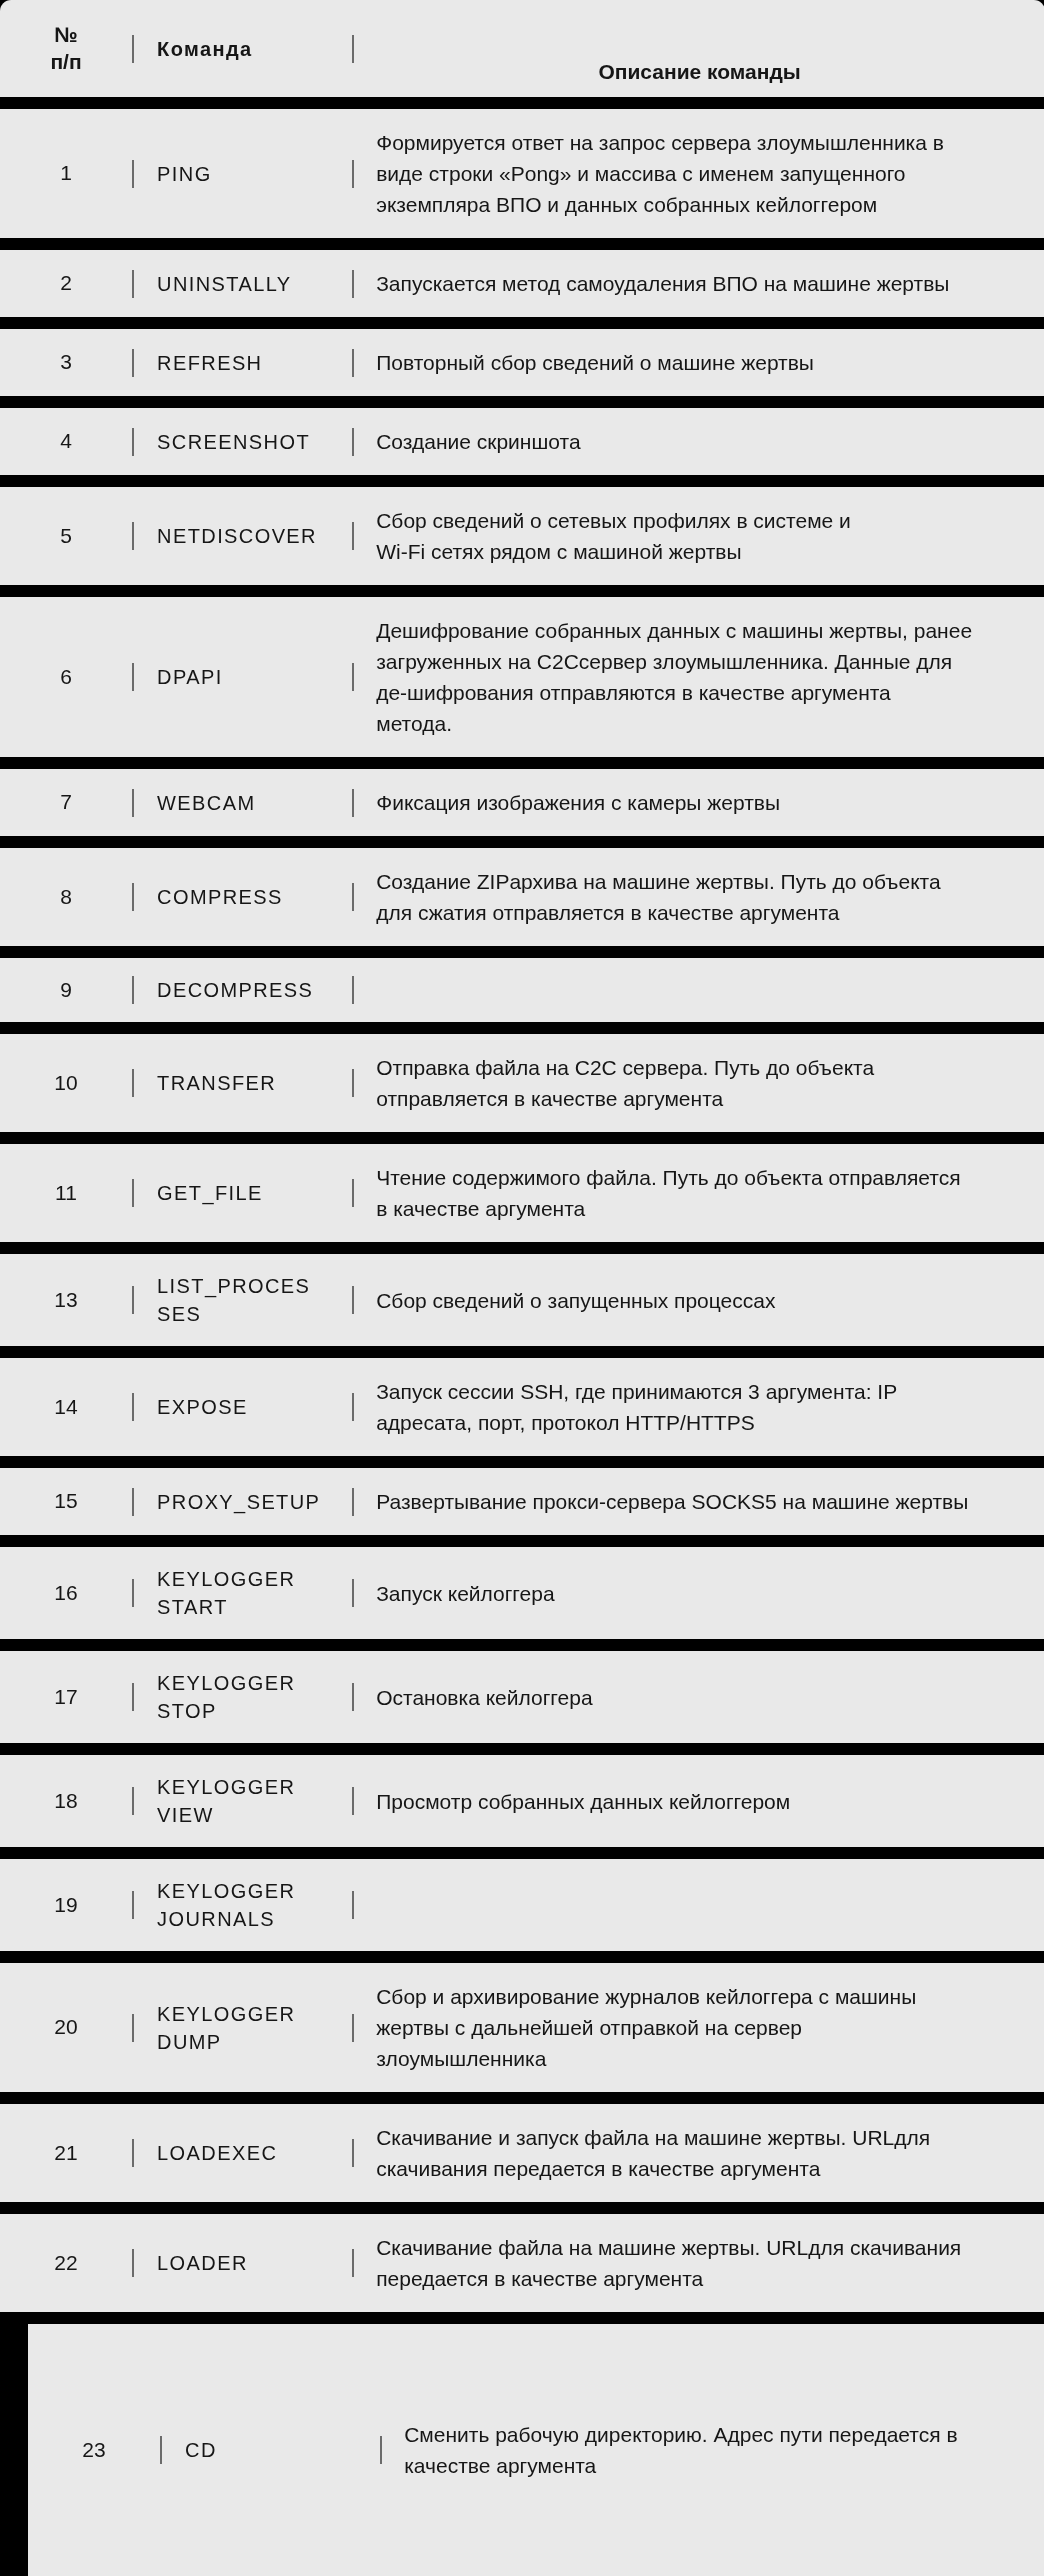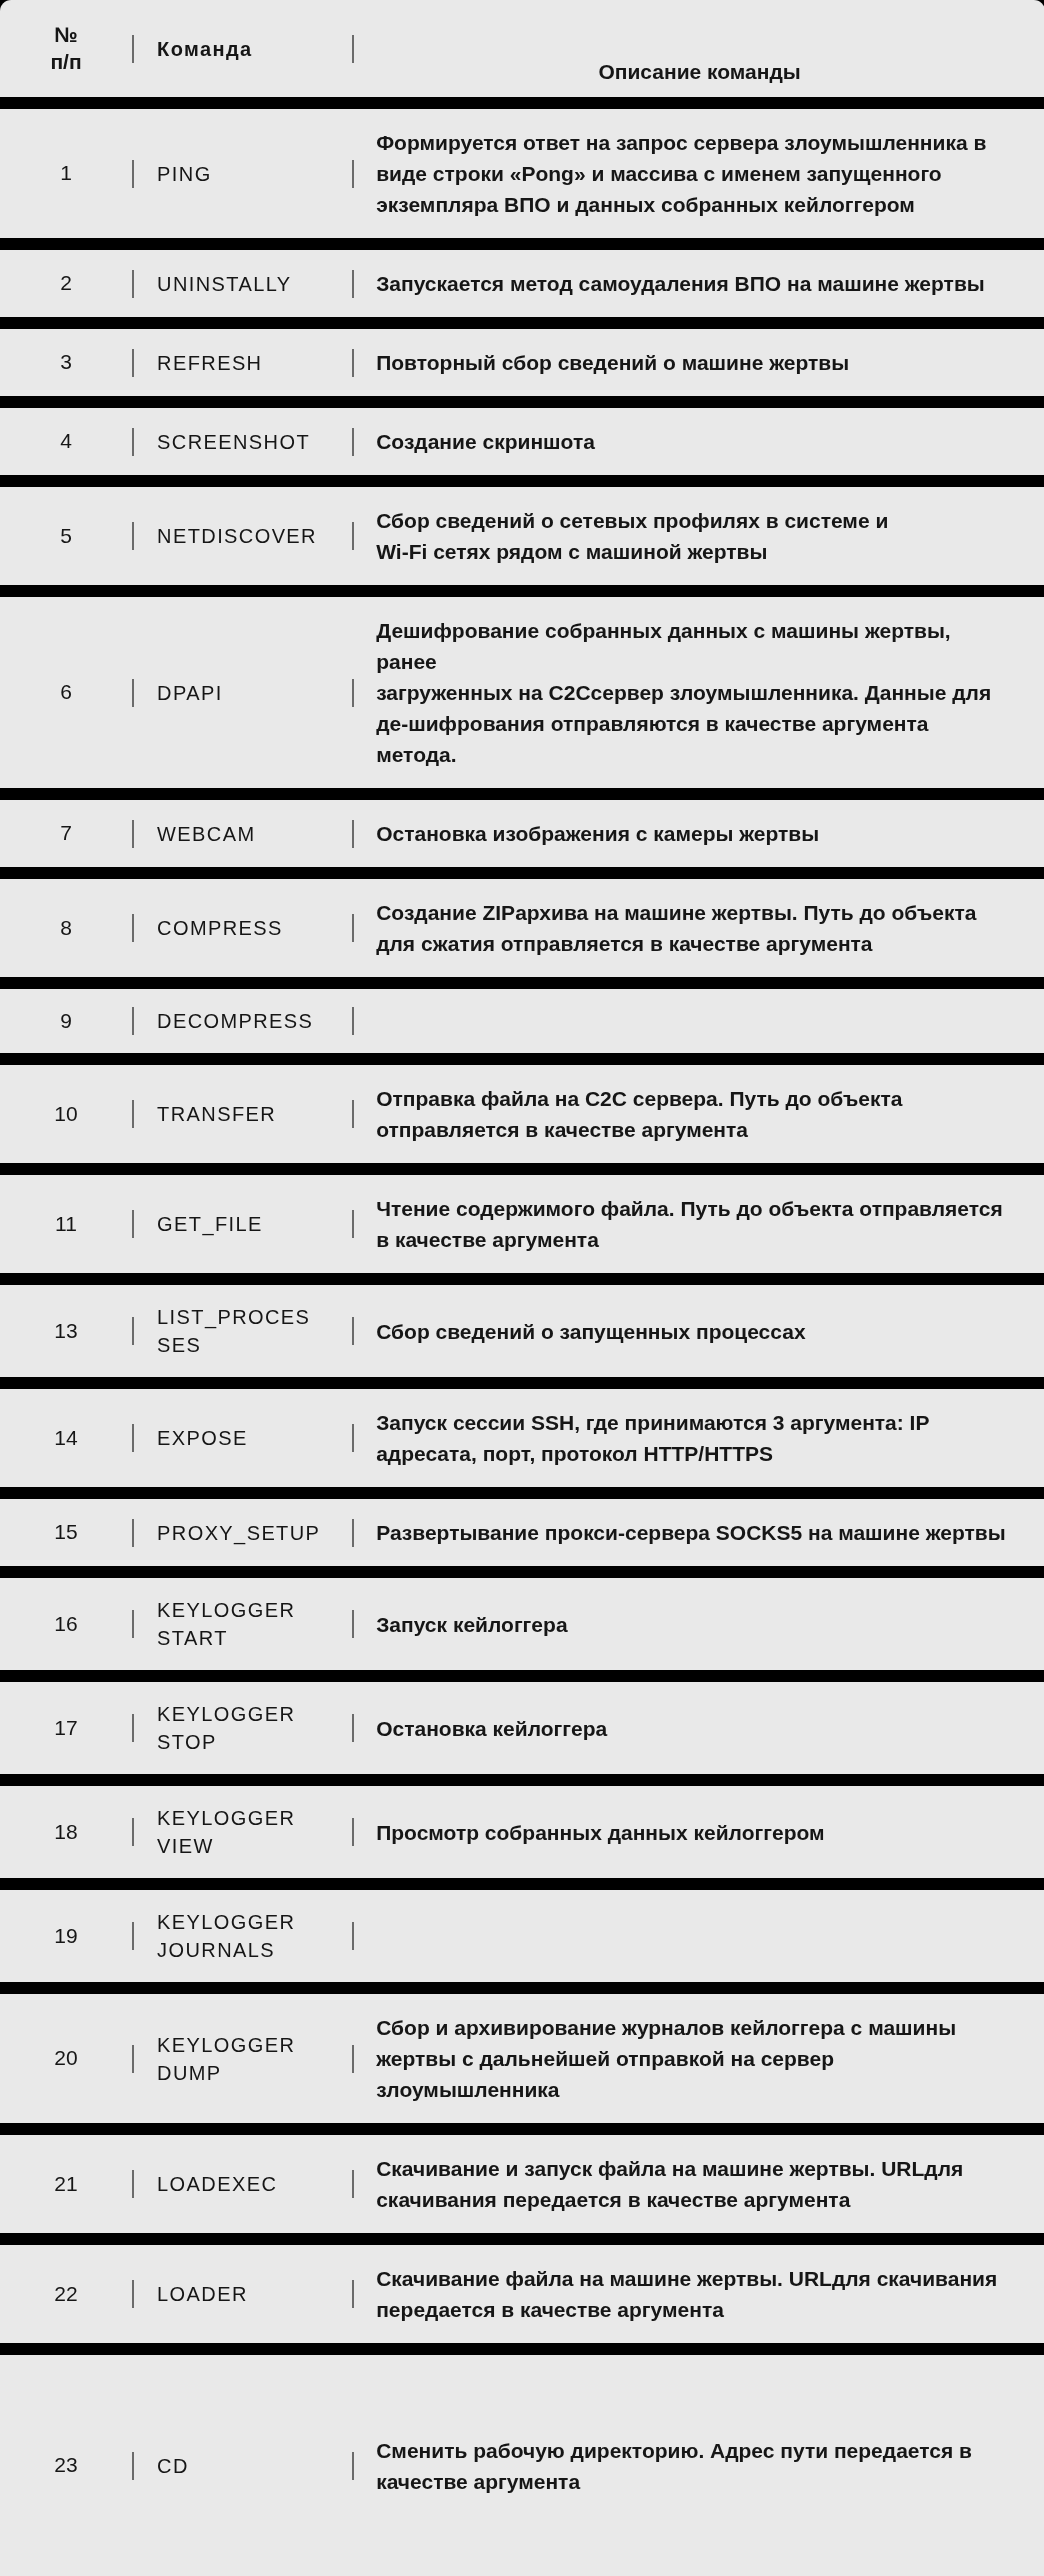--- a/index.html
+++ b/index.html
@@ -26,21 +26,21 @@
   }
   .row {
     display: flex;
     align-items: center;
     background: var(--row-bg, #e9e9e9);
     padding: 18px 0;
     box-sizing: border-box;
     flex: none;
   }
   .thead.row { padding: 0; }
-  .row:last-child { flex: 1 1 auto; }
+  .row:last-child { flex: 1 1 auto; margin-left: 28px; }
   .cell { box-sizing: border-box; }
   .cell.num {
     width: 132px;
     text-align: center;
     font-size: 21px;
     line-height: 26.6px;
     white-space: pre-line;
     flex: none;
   }
   .tick {
@@ -58,21 +58,20 @@
     white-space: pre-line;
     flex: none;
   }
   .cell.desc {
     flex: 1 1 auto;
     padding-left: 22px;
     padding-right: 37px;
     font-size: 21px;
     line-height: 31px;
     white-space: pre-line;
-    font-weight: bold;
   }
   .thead .cell { font-weight: 600; }
   .thead .cell.desc { text-align: center; padding-right: 22px; margin-top: 45px; }
 </style>
 </head>
 <body style="background: rgb(0, 0, 0); color: rgb(22, 22, 22);">
 
 <div class="card">
   <div class="thead row">
     <div class="cell num">№
@@ -135,21 +134,21 @@
 загруженных на C2Cсервер злоумышленника. Данные для
 де-шифрования отправляются в качестве аргумента
 метода.</div>
   </div>
 
   <div class="row">
     <div class="cell num">7</div>
     <span class="tick"></span>
     <div class="cell cmd">WEBCAM</div>
     <span class="tick"></span>
-    <div class="cell desc">Остановка изображения с камеры жертвы</div>
+    <div class="cell desc">Фиксация изображения с камеры жертвы</div>
   </div>
 
   <div class="row">
     <div class="cell num">8</div>
     <span class="tick"></span>
     <div class="cell cmd">COMPRESS</div>
     <span class="tick"></span>
     <div class="cell desc">Создание ZIPархива на машине жертвы. Путь до объекта
 для сжатия отправляется в качестве аргумента</div>
   </div>

